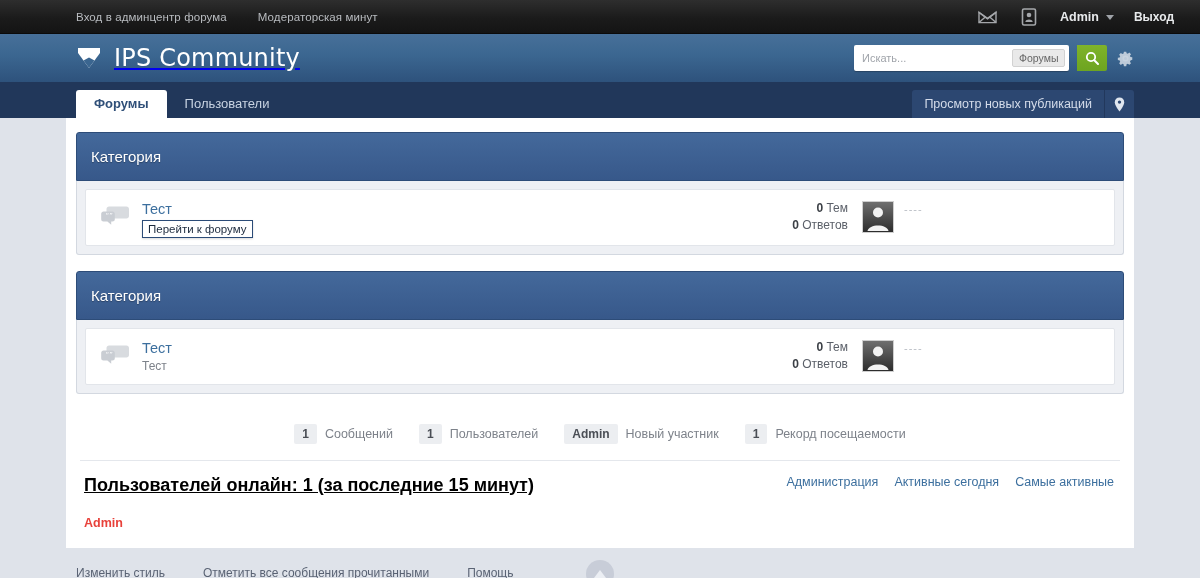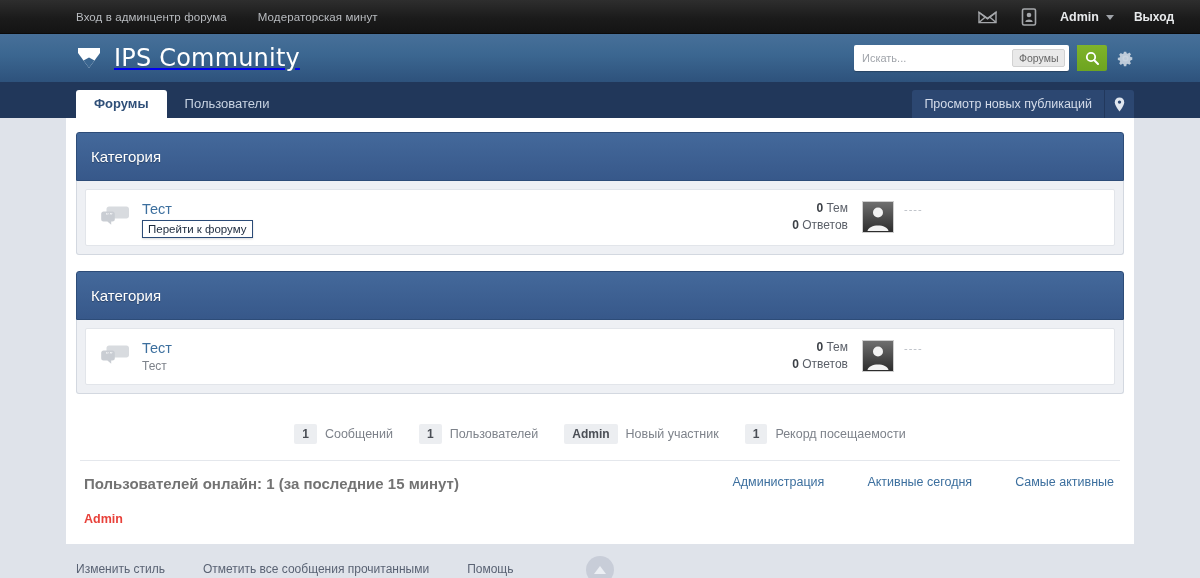--- a/index.html
+++ b/index.html
@@ -335,24 +335,25 @@
     border-radius: 2px;
   }
   .stat-label { color: #7d828a; font-size: 12.5px; }
 
   
   .online-block {
     padding: 14px 8px 18px 8px;
     position: relative;
   }
   .online-title {
-    font-size: 15px;
+    font-size: 18px;
     font-weight: bold;
-    color: #737373;
+    color: #000000;
     margin-bottom: 3px;
+    text-decoration: underline;
   }
   .online-sub {
     font-size: 12px;
     color: #6f747c;
   }
   .online-sub a {
     color: #3c6f9e;
     text-decoration: none;
     margin-left: 6px;
   }
@@ -369,21 +370,20 @@
     position: absolute;
     right: 10px;
     top: 14px;
     display: flex;
     gap: 16px;
   }
   .online-links a {
     color: #3c6f9e;
     font-size: 12.5px;
     text-decoration: none;
-    margin-left: 27px;
   }
 
   
   .footer {
     padding: 18px 76px 0 76px;
     display: flex;
     align-items: center;
     gap: 38px;
     position: relative;
   }

